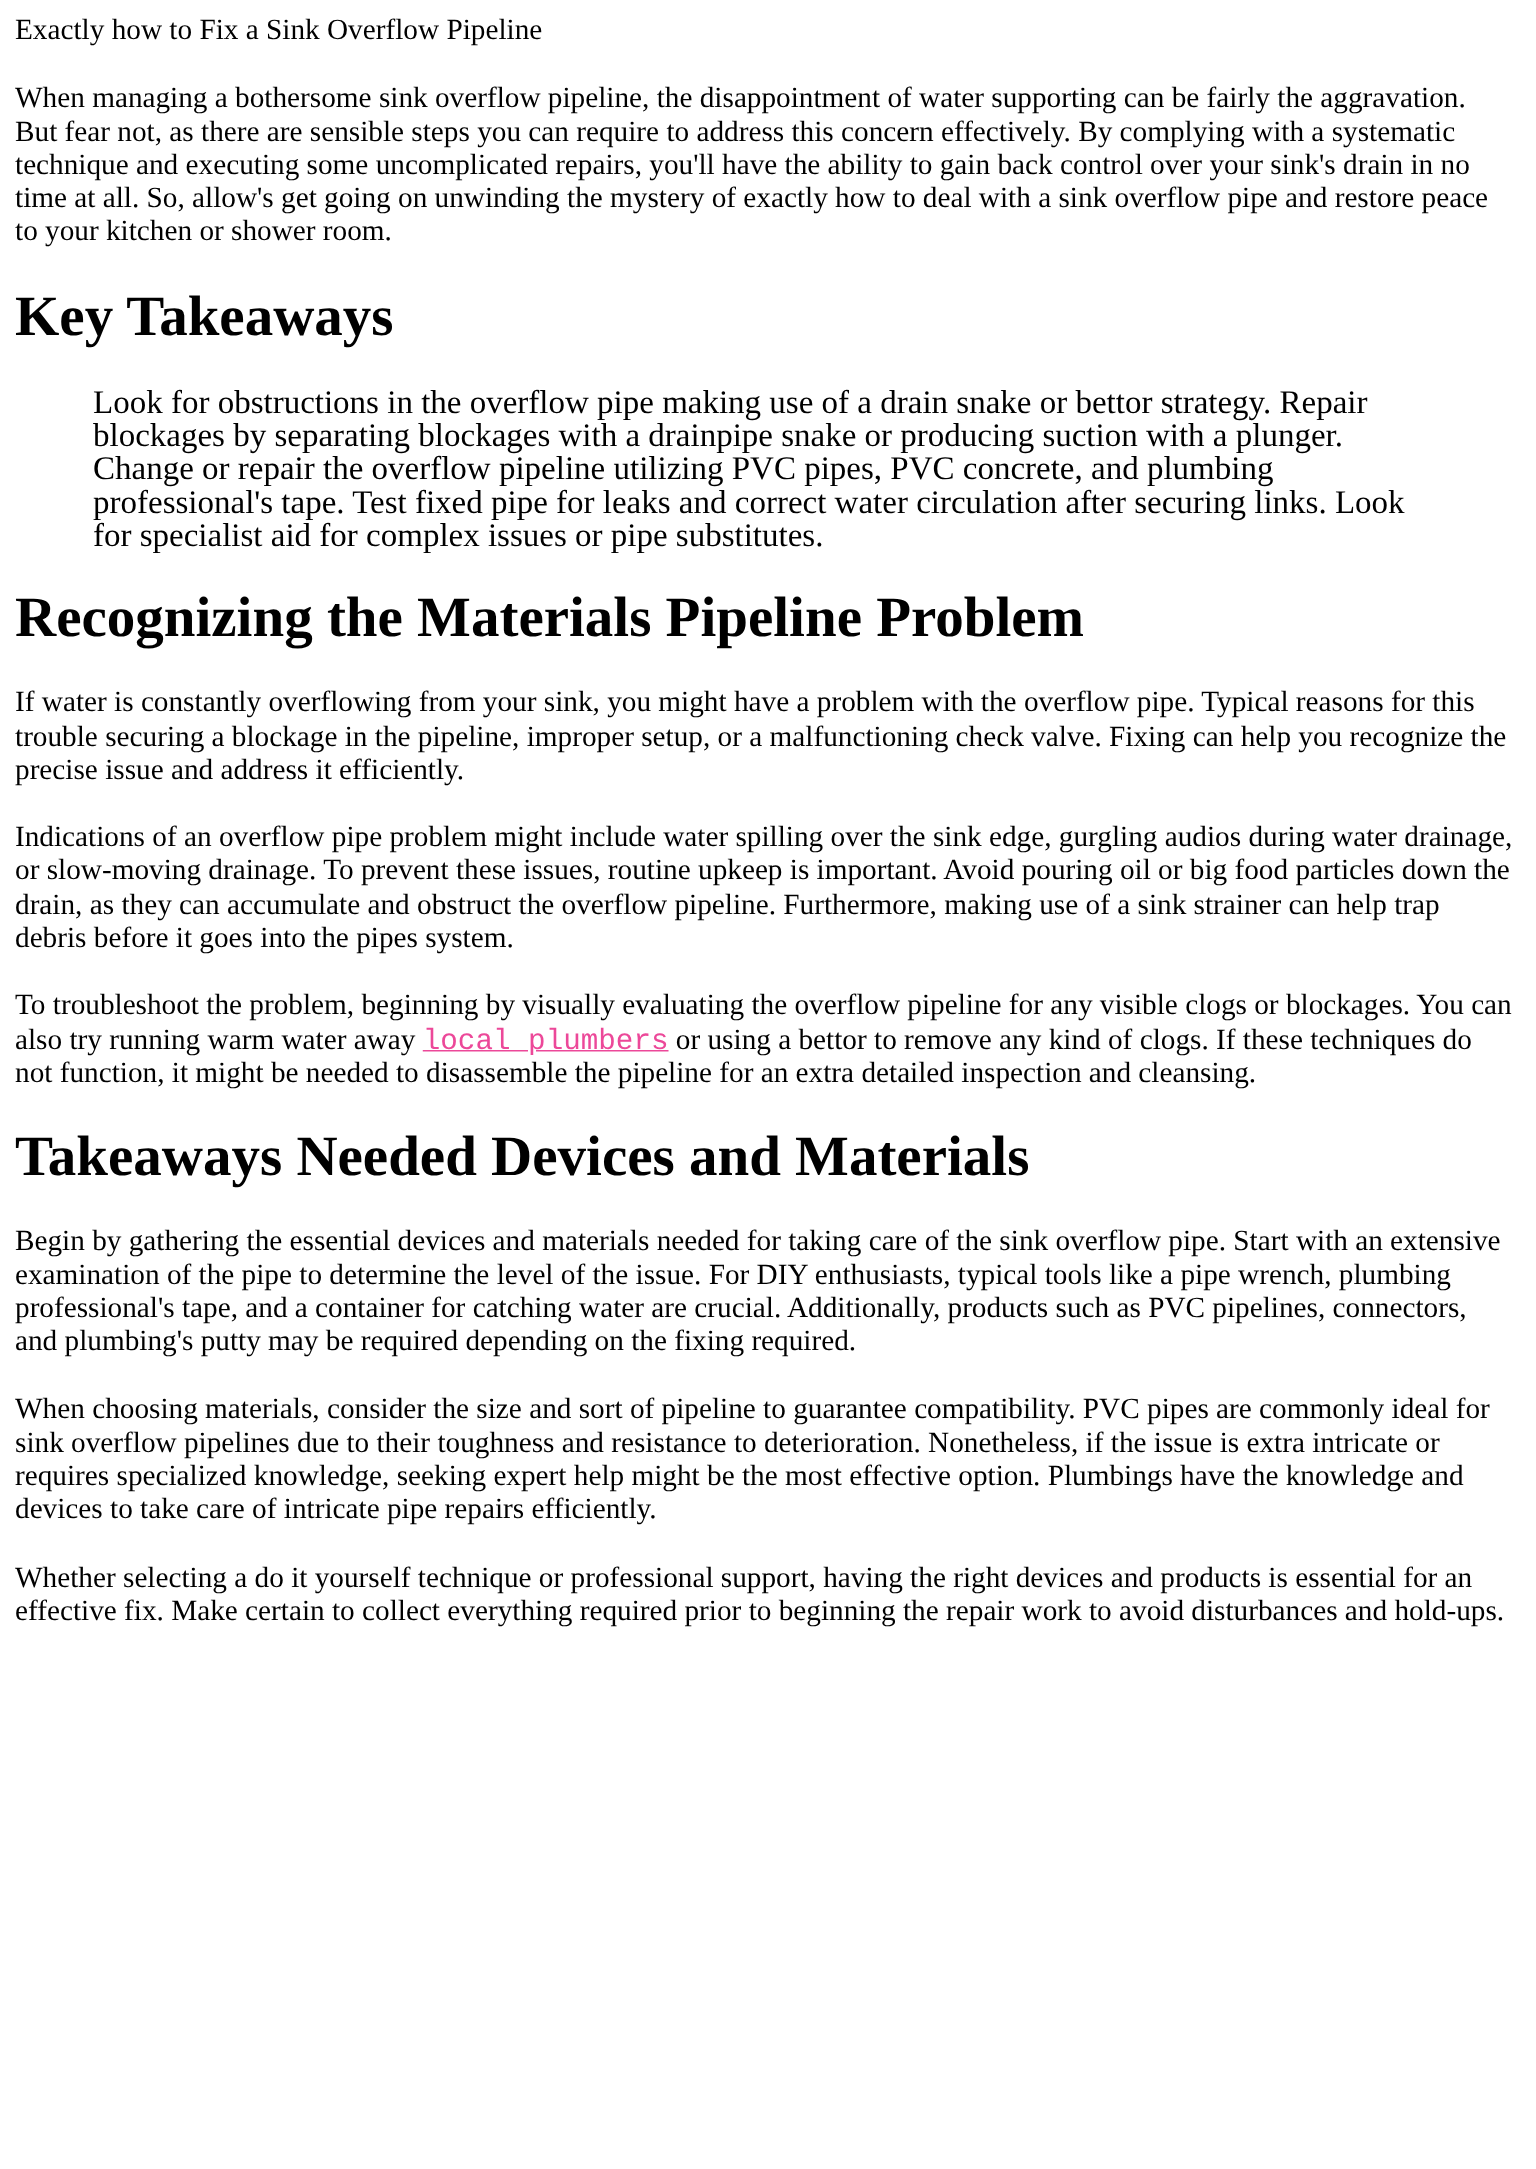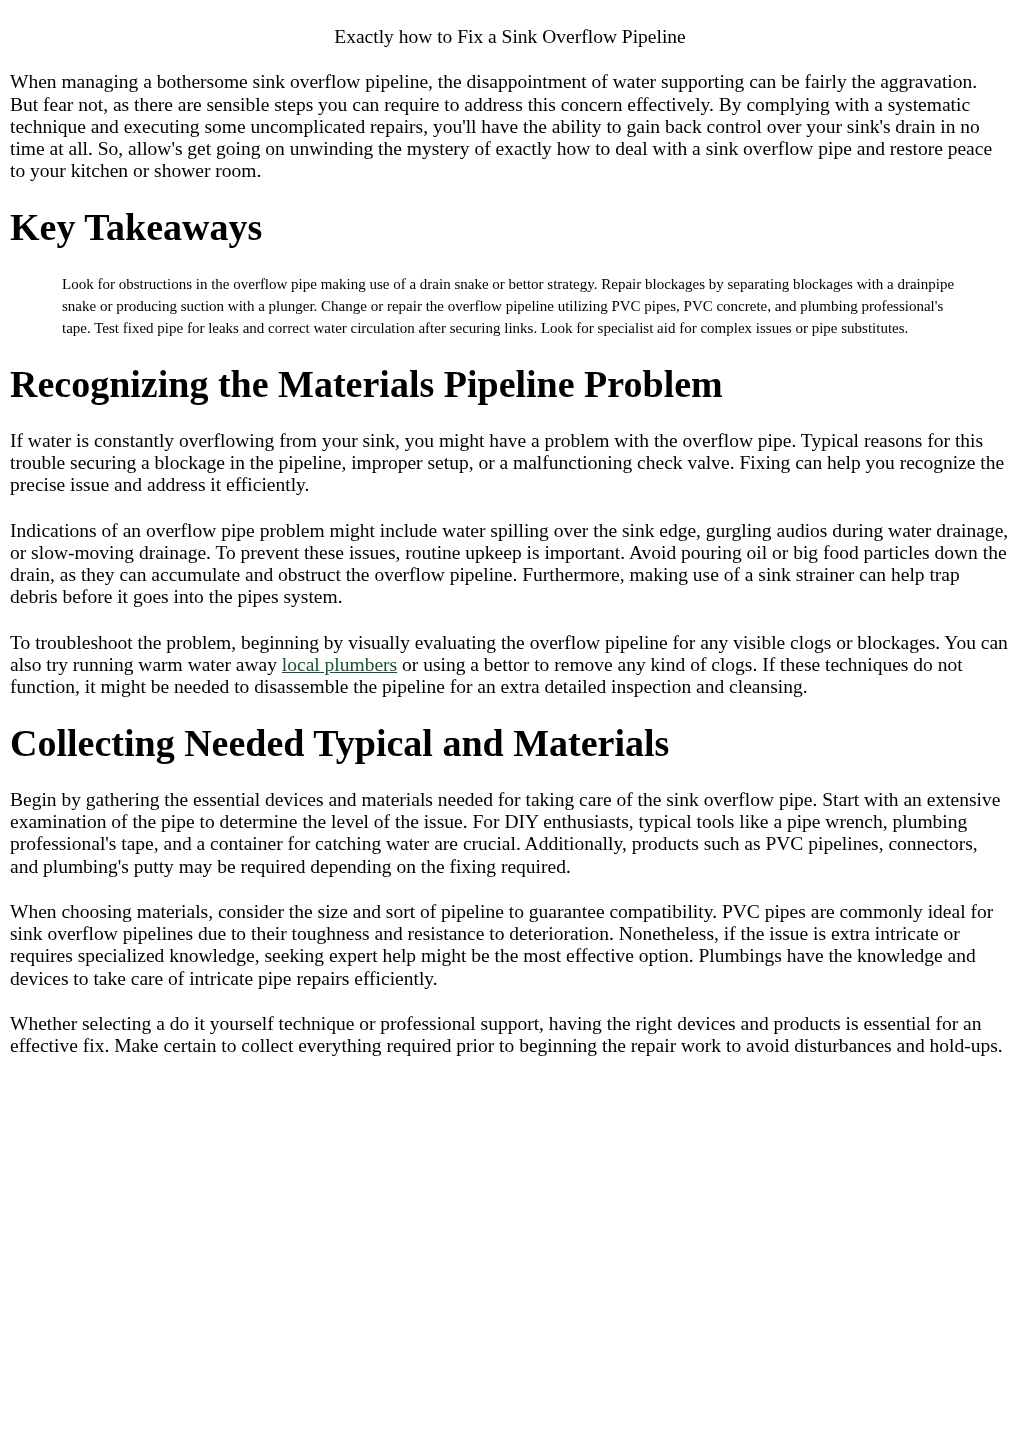--- a/index.html
+++ b/index.html
@@ -16,38 +16,38 @@
   }
   .page {
     padding: 10px 14px 10px 10px;
   }
   p.body-text, p.title-text {
     font-size: 19.5px;
     line-height: 22.3px;
     margin: 23px 0;
   }
   p.title-text {
-    margin-top: 16px;
-    text-align: center;
+    margin-top: 0;
   }
   h1.doc-heading {
     font-size: 38px;
     line-height: 34px;
     font-weight: bold;
     margin: 27px 0 29px 0;
   }
   blockquote.quote-block {
-    font-size: 15px;
+    font-size: 22px;
     line-height: 22.3px;
     margin: 23px 52px;
   }
   a.inline-link {
-    color: #14532d;
+    color: #ec4899;
     text-decoration: underline;
     cursor: pointer;
+    font-family: Liberation Mono, monospace;
   }
 </style>
 </head>
 <body>
 
 <div class="page">
 
   <p class="title-text">Exactly how to Fix a Sink Overflow Pipeline</p>
 
   <p class="body-text">When managing a bothersome sink overflow pipeline, the disappointment of water supporting can be fairly the aggravation. But fear not, as there are sensible steps you can require to address this concern effectively. By complying with a systematic technique and executing some uncomplicated repairs, you'll have the ability to gain back control over your sink's drain in no time at all. So, allow's get going on unwinding the mystery of exactly how to deal with a sink overflow pipe and restore peace to your kitchen or shower room.</p>
@@ -57,21 +57,21 @@
   <blockquote class="quote-block">Look for obstructions in the overflow pipe making use of a drain snake or bettor strategy. Repair blockages by separating blockages with a drainpipe snake or producing suction with a plunger. Change or repair the overflow pipeline utilizing PVC pipes, PVC concrete, and plumbing professional's tape. Test fixed pipe for leaks and correct water circulation after securing links. Look for specialist aid for complex issues or pipe substitutes.</blockquote>
 
   <h1 class="doc-heading">Recognizing the Materials Pipeline Problem</h1>
 
   <p class="body-text">If water is constantly overflowing from your sink, you might have a problem with the overflow pipe. Typical reasons for this trouble securing a blockage in the pipeline, improper setup, or a malfunctioning check valve. Fixing can help you recognize the precise issue and address it efficiently.</p>
 
   <p class="body-text">Indications of an overflow pipe problem might include water spilling over the sink edge, gurgling audios during water drainage, or slow-moving drainage. To prevent these issues, routine upkeep is important. Avoid pouring oil or big food particles down the drain, as they can accumulate and obstruct the overflow pipeline. Furthermore, making use of a sink strainer can help trap debris before it goes into the pipes system.</p>
 
   <p class="body-text"><span>To troubleshoot the problem, beginning by visually evaluating the overflow pipeline for any visible clogs or blockages. You can also try running warm water away </span><a class="inline-link" href="#">local plumbers</a><span> or using a bettor to remove any kind of clogs. If these techniques do not function, it might be needed to disassemble the pipeline for an extra detailed inspection and cleansing.</span></p>
 
-  <h1 class="doc-heading">Collecting Needed Typical and Materials</h1>
+  <h1 class="doc-heading">Takeaways Needed Devices and Materials</h1>
 
   <p class="body-text">Begin by gathering the essential devices and materials needed for taking care of the sink overflow pipe. Start with an extensive examination of the pipe to determine the level of the issue. For DIY enthusiasts, typical tools like a pipe wrench, plumbing professional's tape, and a container for catching water are crucial. Additionally, products such as PVC pipelines, connectors, and plumbing's putty may be required depending on the fixing required.</p>
 
   <p class="body-text">When choosing materials, consider the size and sort of pipeline to guarantee compatibility. PVC pipes are commonly ideal for sink overflow pipelines due to their toughness and resistance to deterioration. Nonetheless, if the issue is extra intricate or requires specialized knowledge, seeking expert help might be the most effective option. Plumbings have the knowledge and devices to take care of intricate pipe repairs efficiently.</p>
 
   <p class="body-text">Whether selecting a do it yourself technique or professional support, having the right devices and products is essential for an effective fix. Make certain to collect everything required prior to beginning the repair work to avoid disturbances and hold-ups.</p>
 
 </div>
 
 </body></html>

